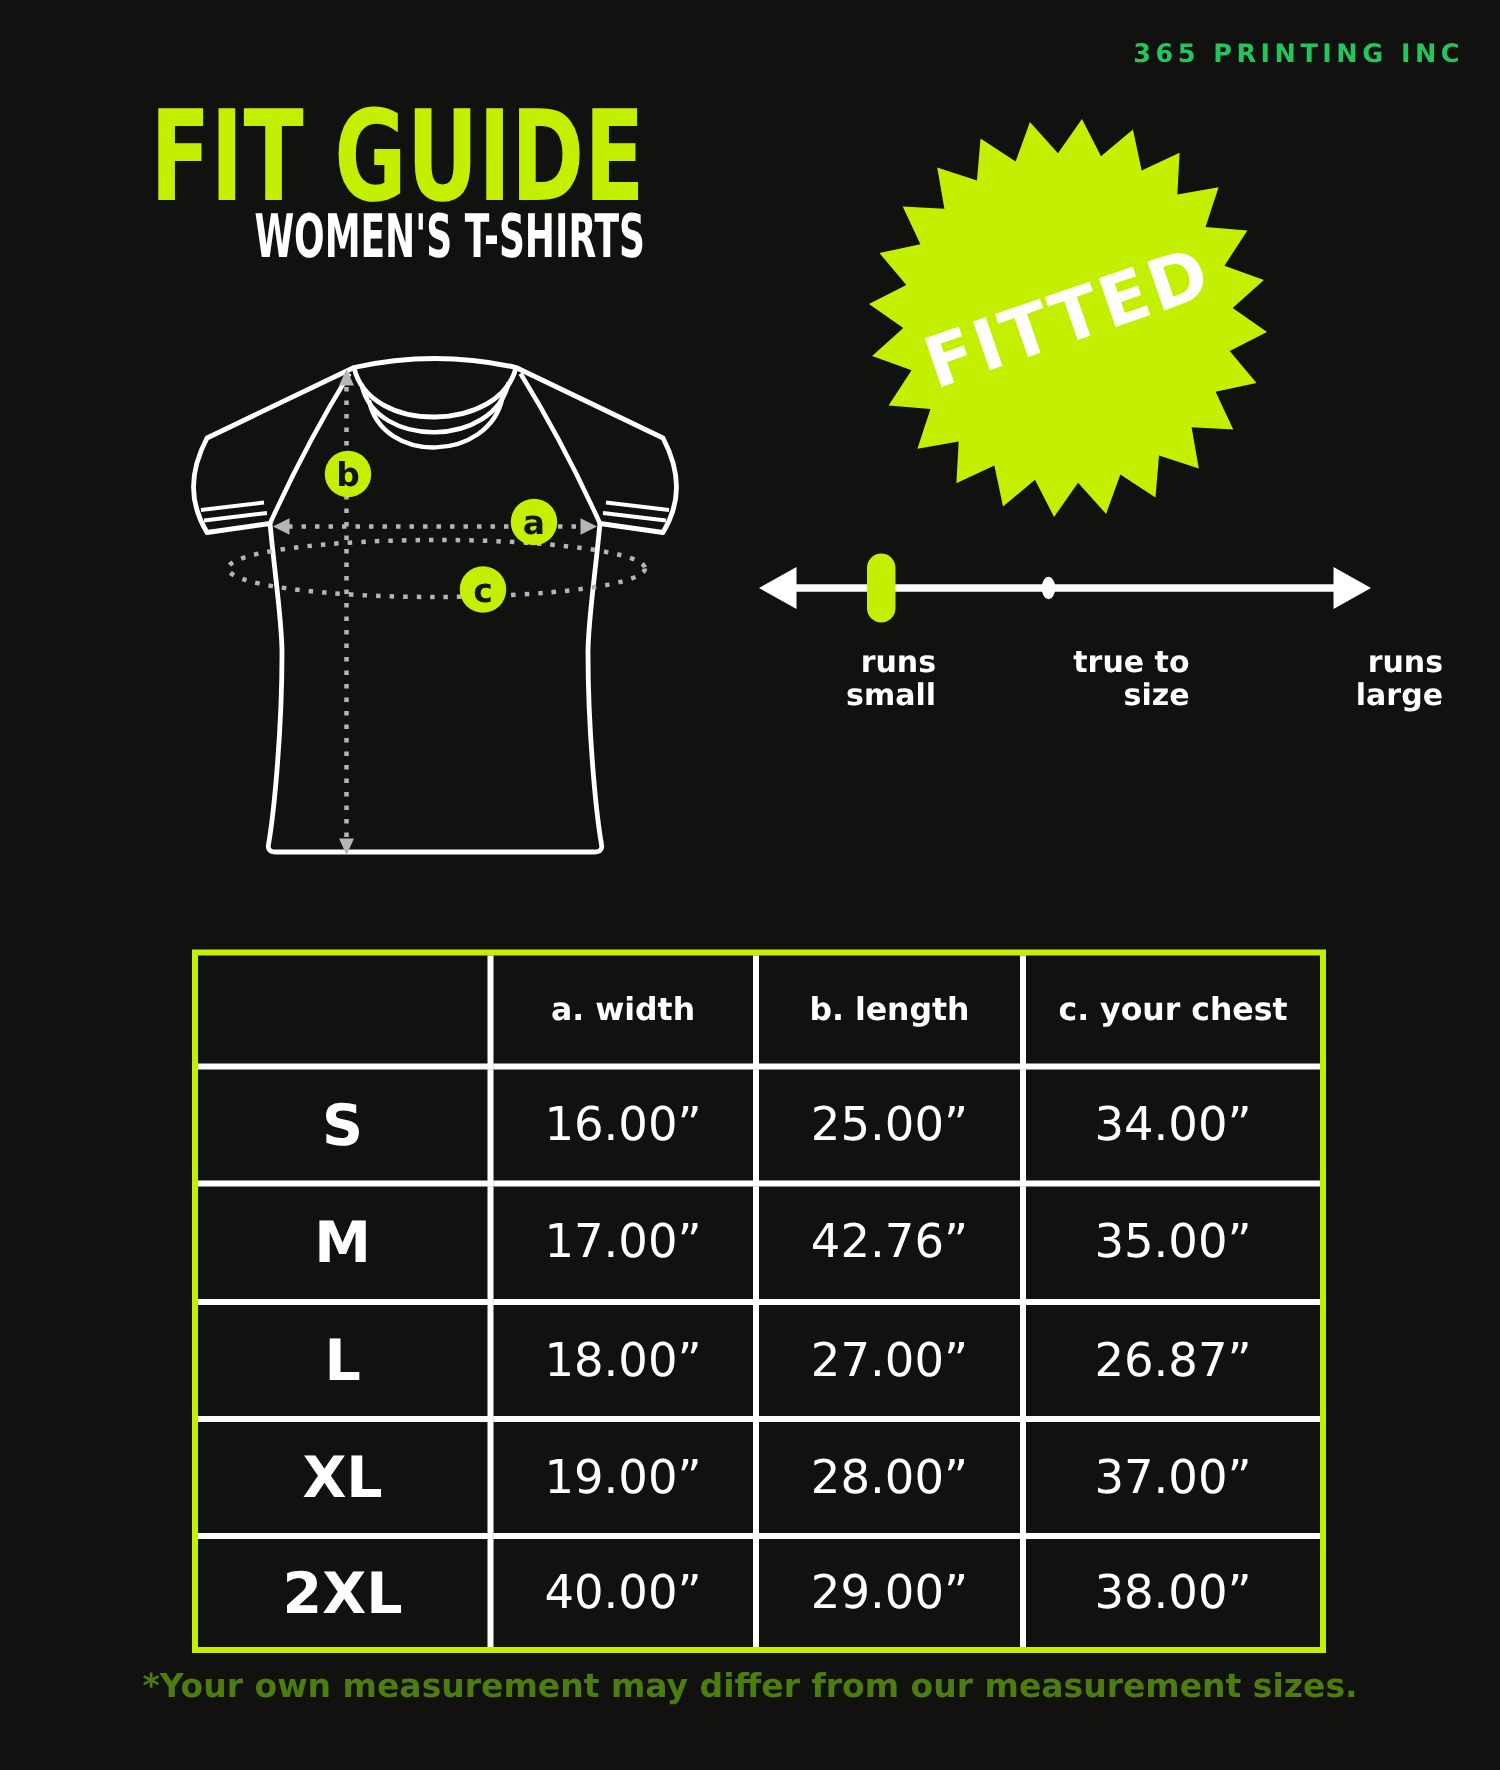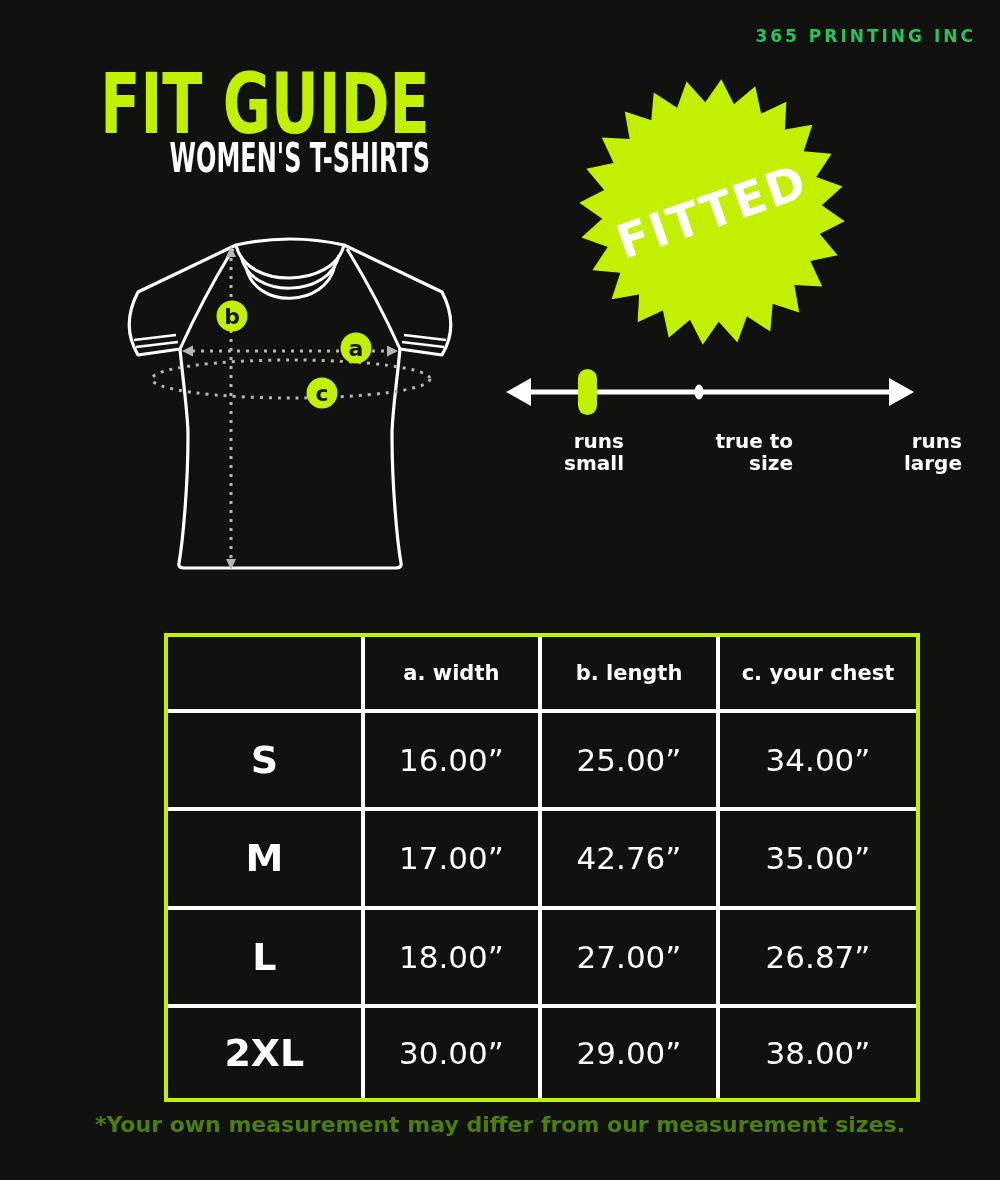--- a/index.html
+++ b/index.html
@@ -37,21 +37,20 @@
     color:#fff;
   }
   .scale-label.l1{left:454px;}
   .scale-label.l2{left:623px;}
   .scale-label.l3{left:792px;}
 
   
   .chart-wrap{
     left:128px;top:633px;width:748px;height:461px;
     border:4px solid #c3f000;
-    margin-left:36px;
   }
   table.size-chart{
     width:100%;height:100%;
     border-collapse:separate;border-spacing:0;
     table-layout:fixed;
   }
   table.size-chart td{
     border-right:4px solid #ffffff;
     border-bottom:4px solid #ffffff;
     text-align:center;vertical-align:middle;
@@ -172,22 +171,28 @@
         <td class="meas">42.76”</td>
         <td class="meas">35.00”</td>
       </tr>
       <tr>
         <td class="size-name">L</td>
         <td class="meas">18.00”</td>
         <td class="meas">27.00”</td>
         <td class="meas">26.87”</td>
       </tr>
       <tr>
+        <td class="size-name">XL</td>
+        <td class="meas">19.00”</td>
+        <td class="meas">28.00”</td>
+        <td class="meas">37.00”</td>
+      </tr>
+      <tr>
         <td class="size-name">2XL</td>
-        <td class="meas">30.00”</td>
+        <td class="meas">40.00”</td>
         <td class="meas">29.00”</td>
         <td class="meas">38.00”</td>
       </tr>
     </tbody>
   </table>
 </div>
 
 <div class="abs footnote">*Your own measurement may differ from our measurement sizes.</div>
 
 </body></html>

